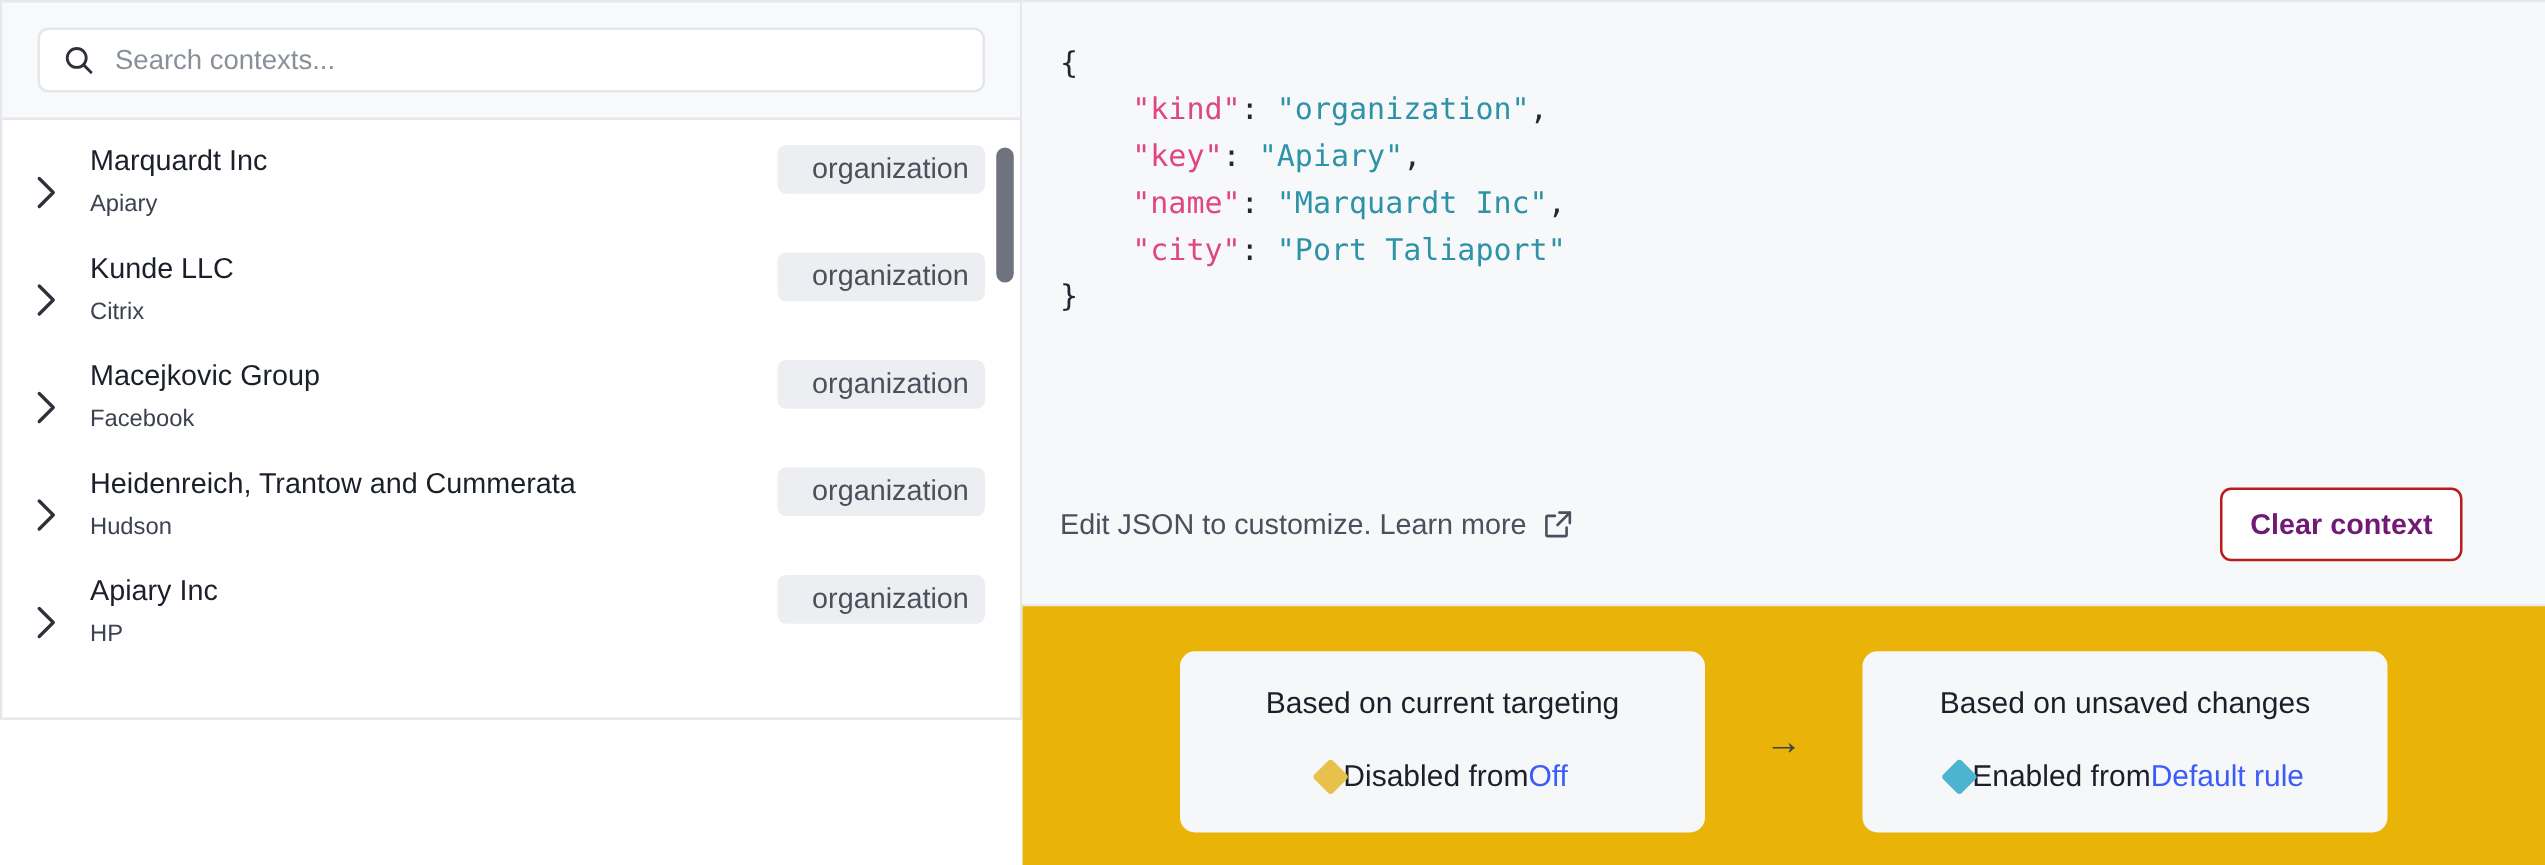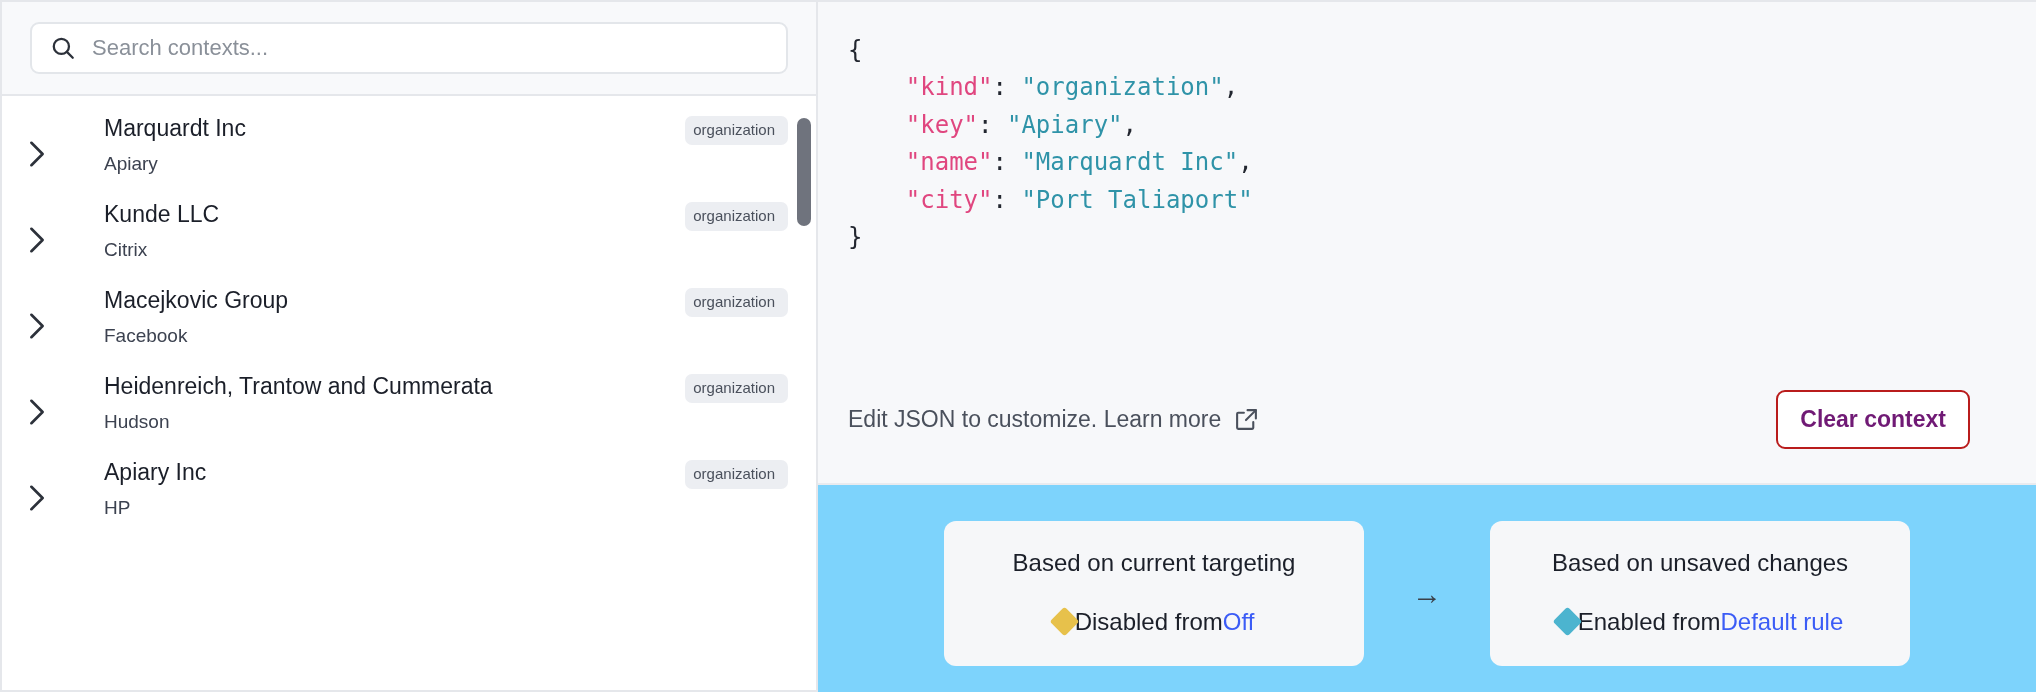--- a/index.html
+++ b/index.html
@@ -14,21 +14,21 @@
     position: relative;
     width: 2036px; height: 692px;
     display: flex;
     background: #ffffff;
   }
 
   
   .left-panel {
     position: relative;
     width: 818px;
-    height: 692px;
+    height: 576px;
     border-left: 2px solid #e5e7eb;
     border-right: 2px solid #e5e7eb;
     background: #ffffff;
     display: flex;
     flex-direction: column;
     overflow: hidden;
   }
 
   .search-header {
     background: #f8f9fb;
@@ -78,21 +78,21 @@
 
   .chev {
     flex: 0 0 auto;
     width: 70px;
     display: flex;
     justify-content: center;
     align-items: center;
     padding-top: 26px;
   }
 
-  .ctx-text { flex: 1 1 auto; min-width: 0; margin-left: 32px; }
+  .ctx-text { flex: 1 1 auto; min-width: 0; }
   .ctx-name {
     font-size: 23px;
     color: #1b1f29;
     line-height: 1.25;
     white-space: nowrap;
   }
   .ctx-sub {
     font-size: 19px;
     color: #3c4250;
     line-height: 1.25;
@@ -102,23 +102,23 @@
 
   .ctx-badge-wrap {
     flex: 0 0 auto;
     padding-right: 28px;
     padding-top: 2px;
   }
   .ctx-badge {
     display: inline-block;
     background: #eceef2;
     color: #4a505c;
-    font-size: 15px;
+    font-size: 23px;
     border-radius: 7px;
-    padding: 5px 13px 7px 8px;
+    padding: 5px 13px 7px 28px;
     white-space: nowrap;
   }
 
   .scrollbar-track {
     position: absolute;
     top: 0; right: 5px;
     width: 14px;
     height: 100%;
   }
   .scrollbar-thumb {
@@ -188,21 +188,21 @@
     font-weight: bold;
     color: #701a75;
     padding: 14px 22px;
     cursor: pointer;
     white-space: nowrap;
   }
 
   
   .compare-strip {
     flex: 1 1 auto;
-    background: #7dd3fc;
+    background: #eab308;
     border-top: 2px solid #e9ebef;
     display: flex;
     align-items: center;
     justify-content: center;
     gap: 0;
     padding-top: 10px;
   }
 
   .compare-card {
     width: 420px;

